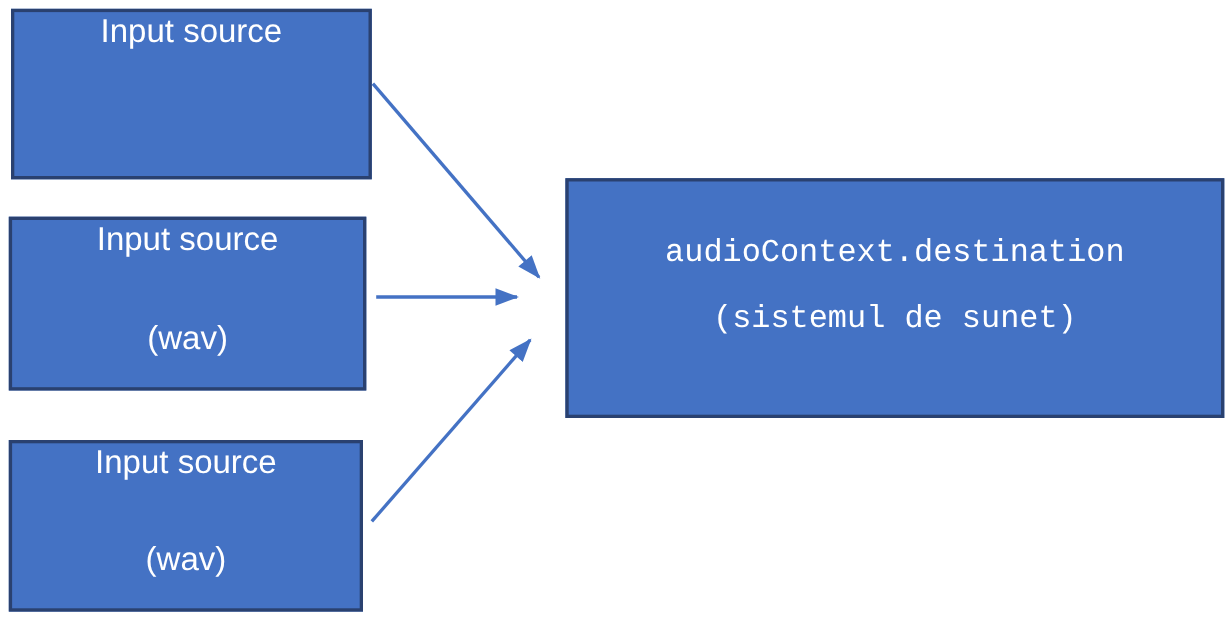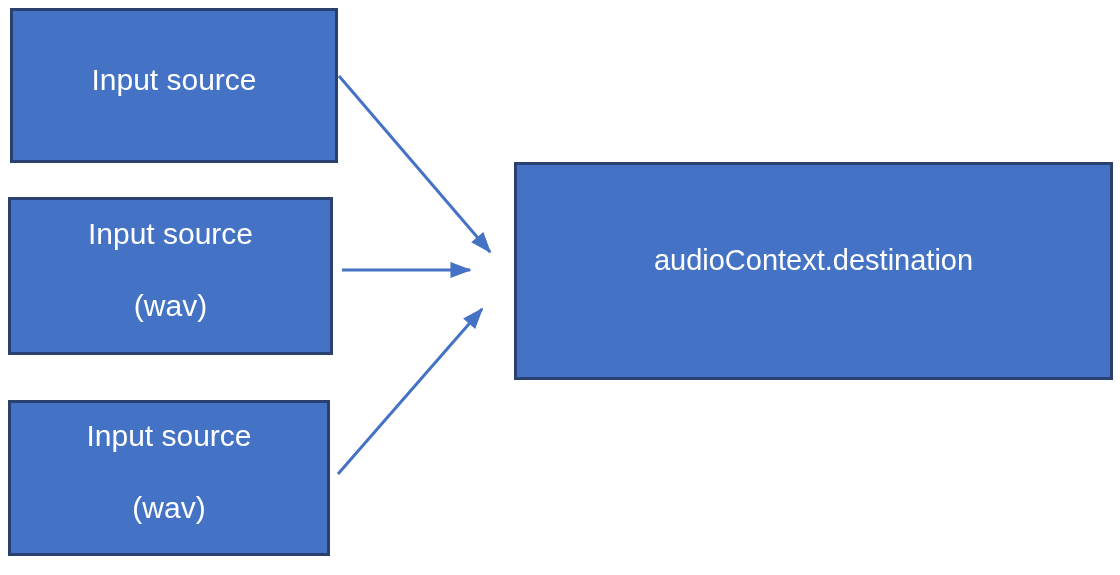--- a/index.html
+++ b/index.html
@@ -34,26 +34,28 @@
     text-align:center;
   }
   .node .line{
     display:block;
     line-height:36px;
     white-space:nowrap;
   }
   .node-small{
     font-size:30px;
     row-gap:36px;
-    padding-bottom:12px;
+    padding-bottom:26px;
+    justify-content:space-between;
   }
   .node-large{
     font-size:29px;
     row-gap:24px;
     padding-bottom:22px;
+    font-family:Liberation Mono, monospace;
   }
   #node-input-mp3 {left:10px;  top:8px;   width:328px; height:155px;}
   #node-input-wav1{left:8px;   top:197px; width:325px; height:158px;}
   #node-input-wav2{left:8px;   top:400px; width:322px; height:156px;}
   #node-dest      {left:514px; top:162px; width:599px; height:218px;}
   .edges{
     position:absolute;
     left:0; top:0;
     width:1120px;
     height:575px;
@@ -82,20 +84,21 @@
     <span class="line">(wav)</span>
   </div>
 
   <div class="node node-small" id="node-input-wav2">
     <span class="line">Input source</span>
     <span class="line">(wav)</span>
   </div>
 
   <div class="node node-large" id="node-dest">
     <span class="line">audioContext.destination</span>
+    <span class="line">(sistemul de sunet)</span>
   </div>
 
   <svg class="edges" viewBox="0 0 1120 575" xmlns="http://www.w3.org/2000/svg">
     <defs>
       <marker id="arrowhead" markerUnits="userSpaceOnUse" markerWidth="22" markerHeight="16" viewBox="0 0 12 9" refX="11" refY="4.5" orient="auto">
         <path class="arrowhead-shape" d="M0,0 L12,4.5 L0,9 Z"></path>
       </marker>
     </defs>
     <line class="edge-line" x1="339" y1="76" x2="490" y2="252" marker-end="url(#arrowhead)"></line>
     <line class="edge-line" x1="342" y1="270" x2="470" y2="270" marker-end="url(#arrowhead)"></line>

